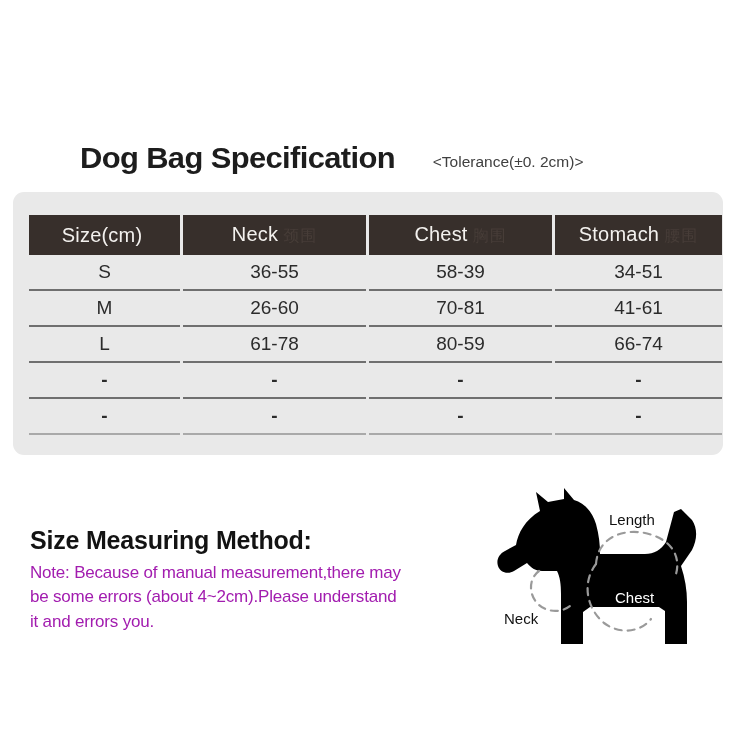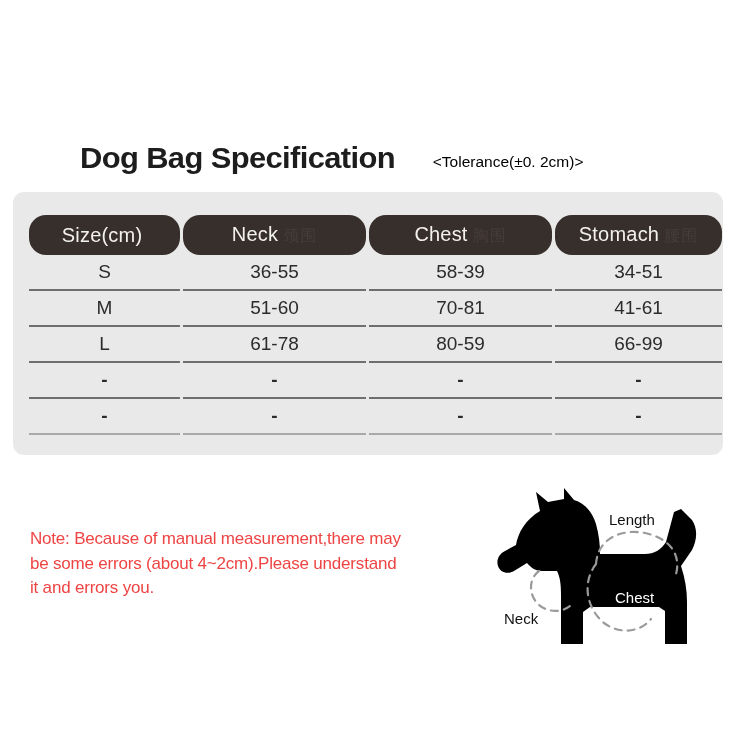--- a/index.html
+++ b/index.html
@@ -32,21 +32,21 @@
     font-weight: 700;
     letter-spacing: -0.6px;
     color: #1d1d1d;
     transform: scaleX(1.03);
     transform-origin: left center;
   }
   .title-tolerance {
     font-family: "Liberation Sans", sans-serif;
     font-size: 15.5px;
     font-weight: 400;
-    color: #000000;
+    color: #404040;
     margin-left: 3px;
     position: relative;
     top: -1px;
   }
 
   
   .spec-panel {
     position: absolute;
     left: 13px;
     top: 192px;
@@ -71,21 +71,20 @@
     text-align: center;
     vertical-align: middle;
   }
   .spec-table th {
     background: #372f2b;
     height: 40px;
     color: #f3f1ee;
     font-size: 20px;
     font-weight: 400;
     letter-spacing: 0.2px;
-    border-radius: 17px;
   }
   .th-inner {
     display: inline-flex;
     align-items: baseline;
     justify-content: center;
   }
   .th-cn {
     font-size: 16px;
     color: #473d38;
     margin-left: 5px;
@@ -122,21 +121,21 @@
     font-size: 25px;
     font-weight: 700;
     color: #131313;
     letter-spacing: -0.2px;
     margin: 0 0 6px 0;
     line-height: 1.1;
   }
   .method-note {
     font-size: 17px;
     line-height: 1.45;
-    color: #ef4444;
+    color: #a21caf;
     margin: 0;
     letter-spacing: -0.2px;
   }
 
   
   .dog-diagram {
     position: absolute;
     left: 478px;
     top: 478px;
     width: 262px;
@@ -205,47 +204,48 @@
     </thead>
     <tbody>
       <tr>
         <td>S</td>
         <td>36-55</td>
         <td>58-39</td>
         <td>34-51</td>
       </tr>
       <tr>
         <td>M</td>
-        <td>51-60</td>
+        <td>26-60</td>
         <td>70-81</td>
         <td>41-61</td>
       </tr>
       <tr>
         <td>L</td>
         <td>61-78</td>
         <td>80-59</td>
-        <td>66-99</td>
+        <td>66-74</td>
       </tr>
       <tr>
         <td class="dash">-</td>
         <td class="dash">-</td>
         <td class="dash">-</td>
         <td class="dash">-</td>
       </tr>
       <tr>
         <td class="dash">-</td>
         <td class="dash">-</td>
         <td class="dash">-</td>
         <td class="dash">-</td>
       </tr>
     </tbody>
   </table>
 </div>
 
 <div class="method-block">
+  <div class="method-heading">Size Measuring Method:</div>
   <div class="method-note">
     <span>Note: Because of manual measurement,there may</span><br>
     <span>be some errors (about 4~2cm).Please understand</span><br>
     <span>it and errors you.</span>
   </div>
 </div>
 
 <div class="dog-diagram">
   <svg viewBox="0 0 262 222" xmlns="http://www.w3.org/2000/svg">
 

